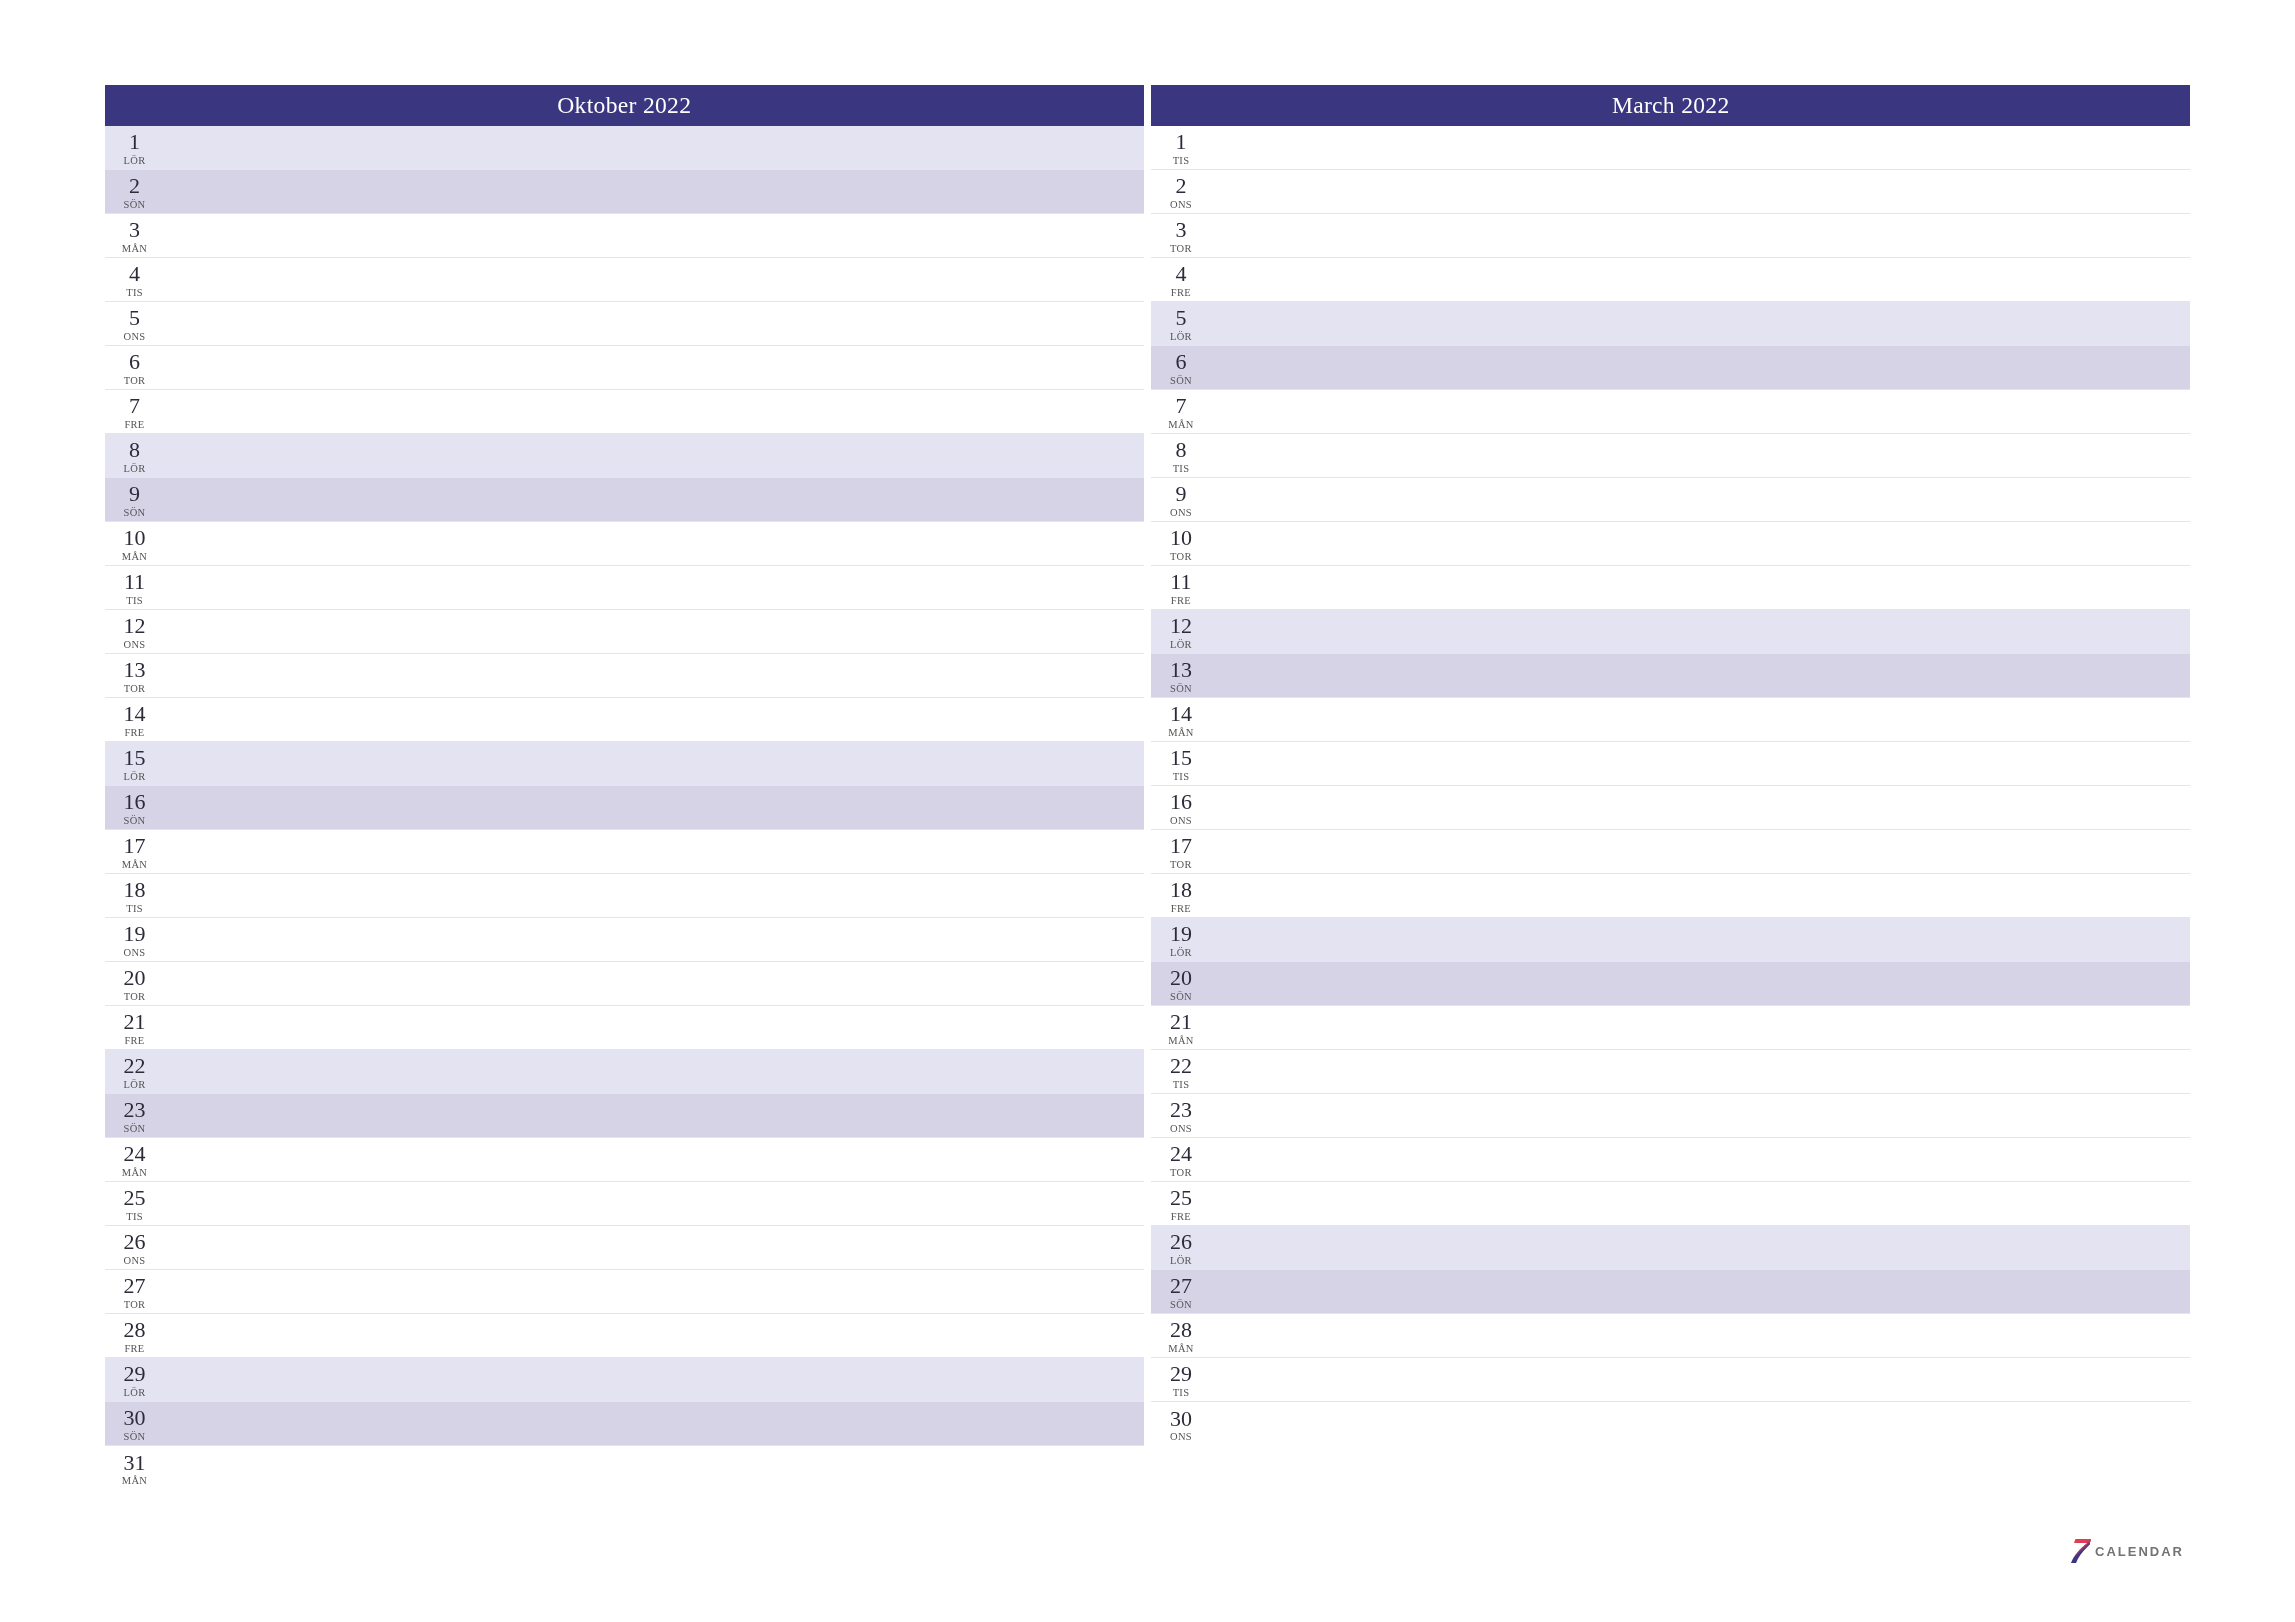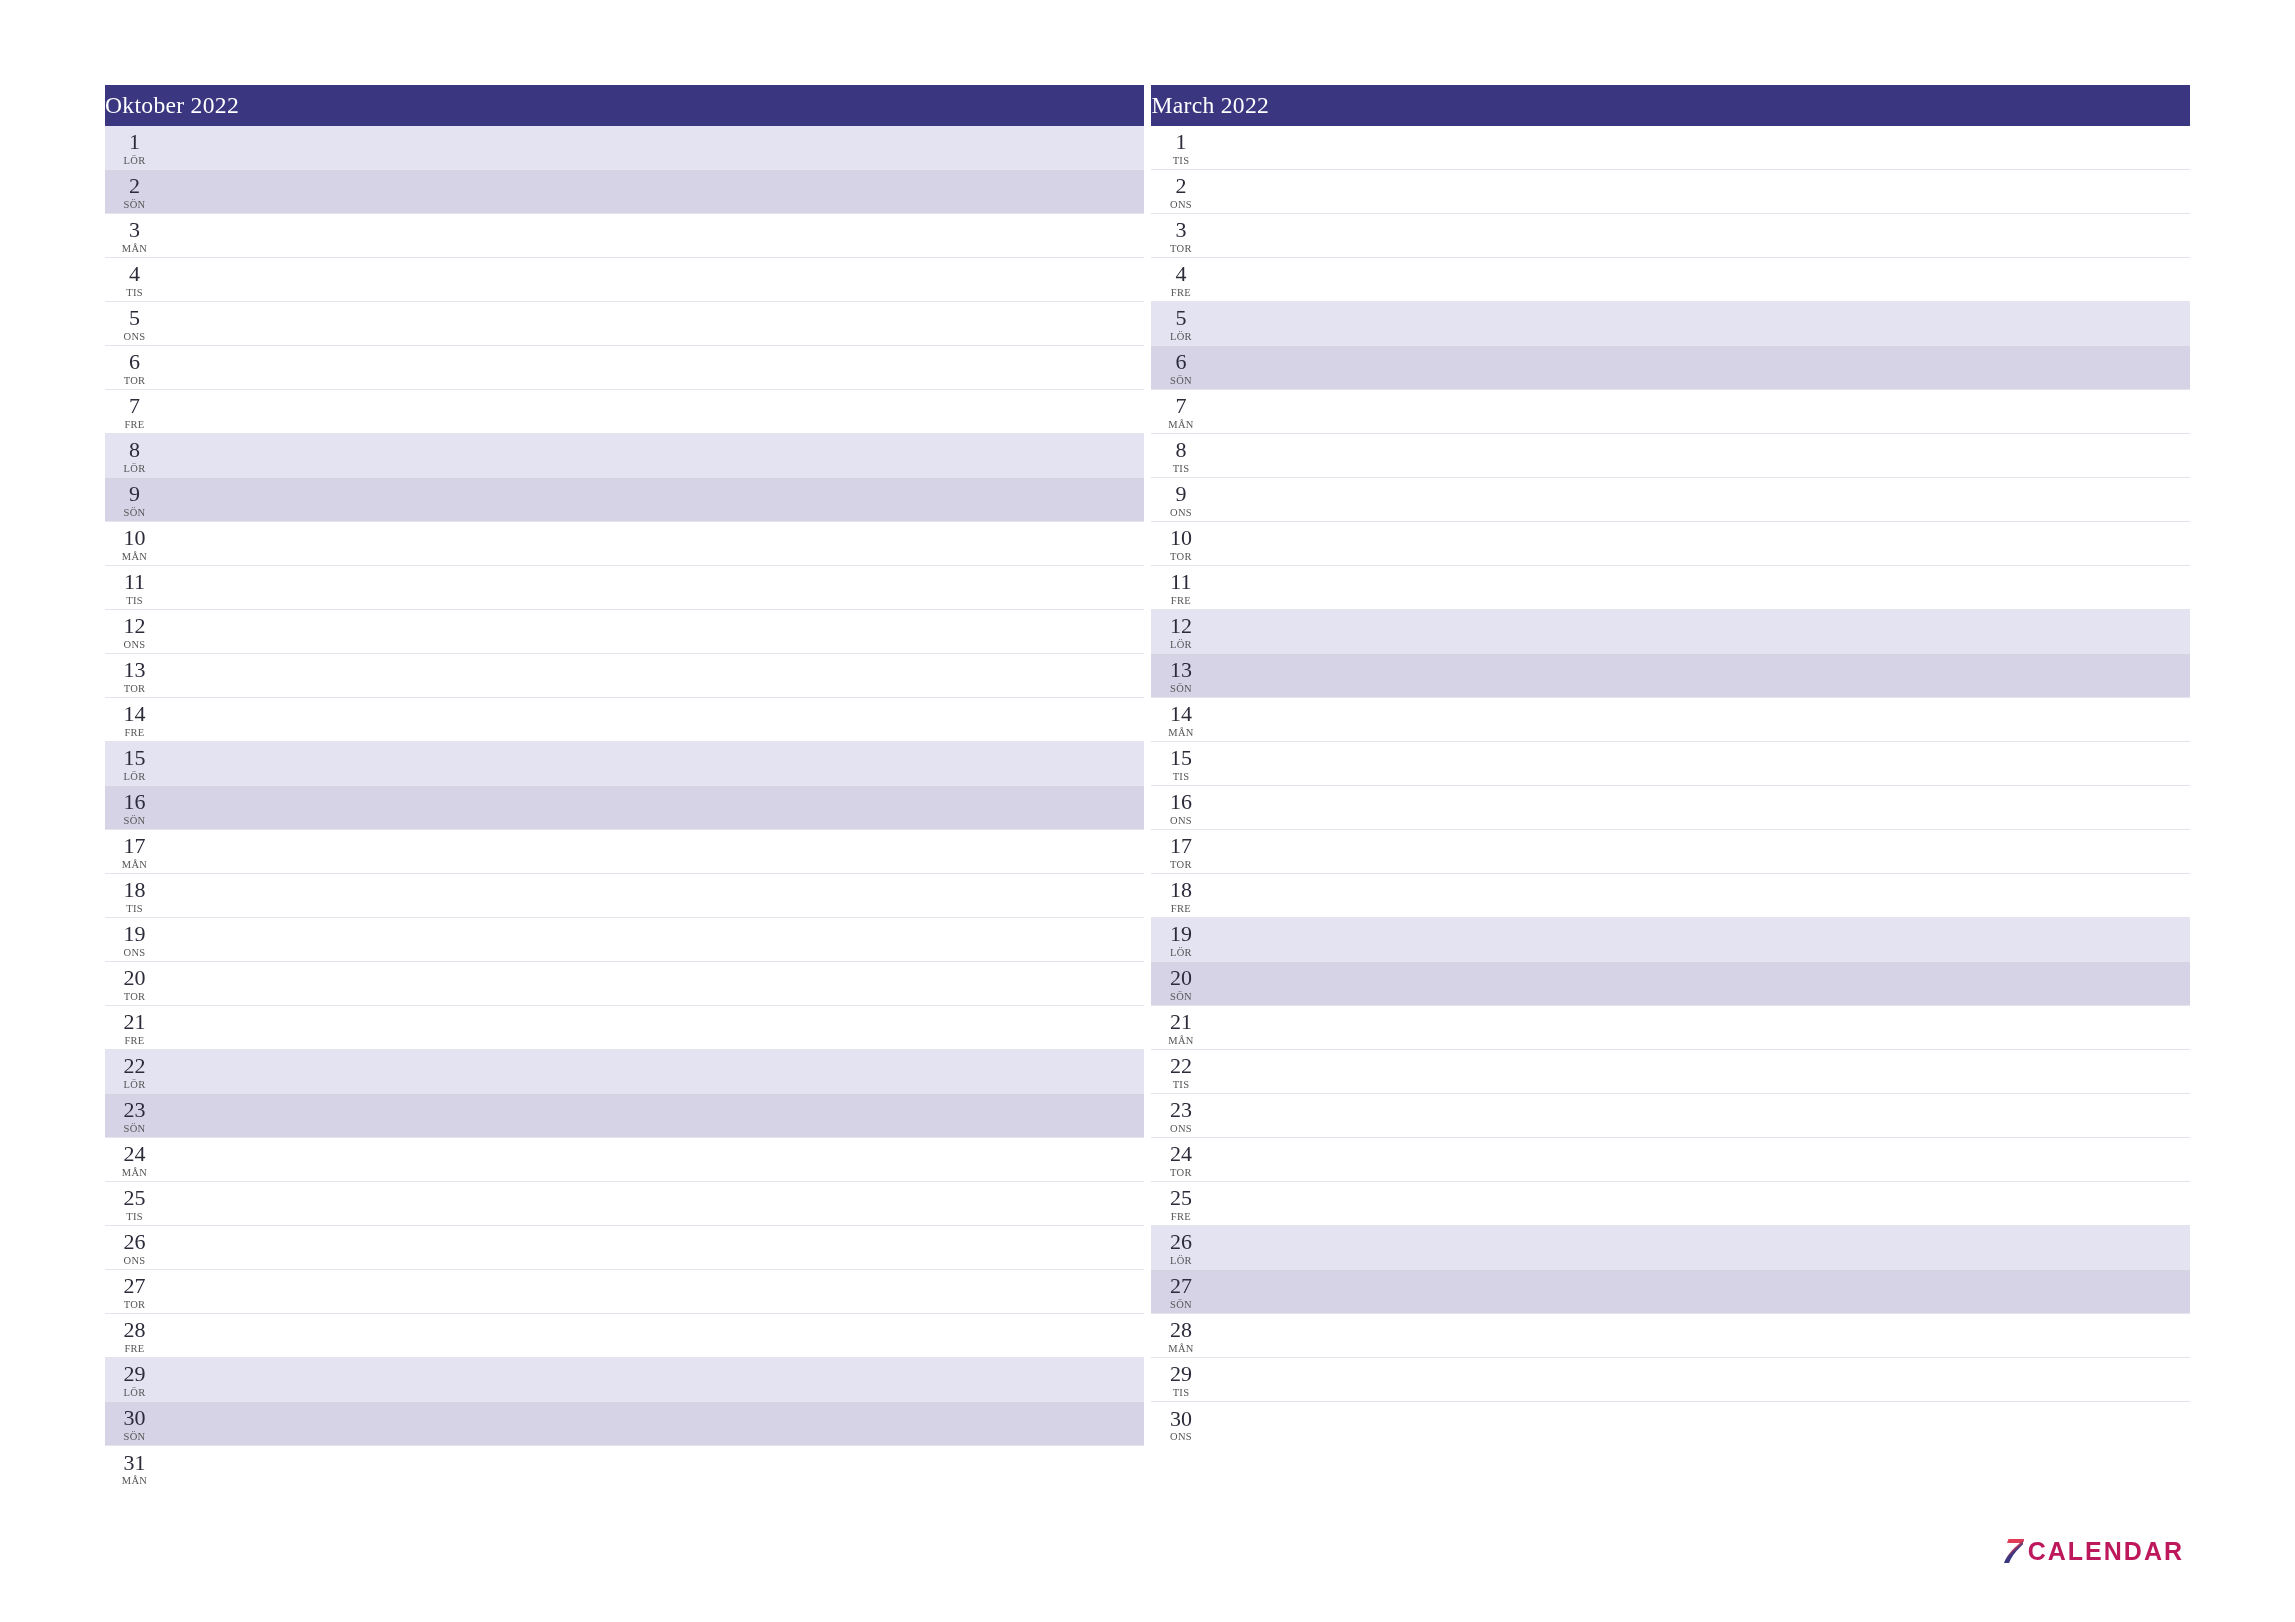--- a/index.html
+++ b/index.html
@@ -23,20 +23,21 @@
     width: 100%;
   }
   .month-col {
     flex: 1;
     display: flex;
     flex-direction: column;
   }
   .month-header {
     background: #3a3680;
     color: #fff;
+    text-align: center;
     font-size: 23.6px;
     padding: 6.5px 0 7.9px 0;
     font-weight: normal;
     letter-spacing: 0.3px;
   }
   .day-row {
     display: flex;
     align-items: stretch;
     height: 44px;
     border-bottom: 1.3px solid #e4e4ee;
@@ -84,24 +85,24 @@
     font-weight: 900;
     font-style: italic;
     font-family: Arial, Helvetica, sans-serif;
     background: linear-gradient(135deg,#e23b55 0%,#e23b55 45%,#3a3680 55%,#3a3680 100%);
     -webkit-background-clip: text;
     background-clip: text;
     color: transparent;
     transform: skewX(-10deg);
   }
   .cal-word {
-    font-size: 25px;
+    font-size: 13px;
     font-weight: 900;
     letter-spacing: 2px;
-    color: #be185d;
+    color: #737373;
     font-family: Arial, Helvetica, sans-serif;
   }
 </style>
 </head>
 <body>
 
 <div class="page">
   <div class="columns" id="columns">
       <div class="month-col">
         <div class="month-header">Oktober 2022</div>

